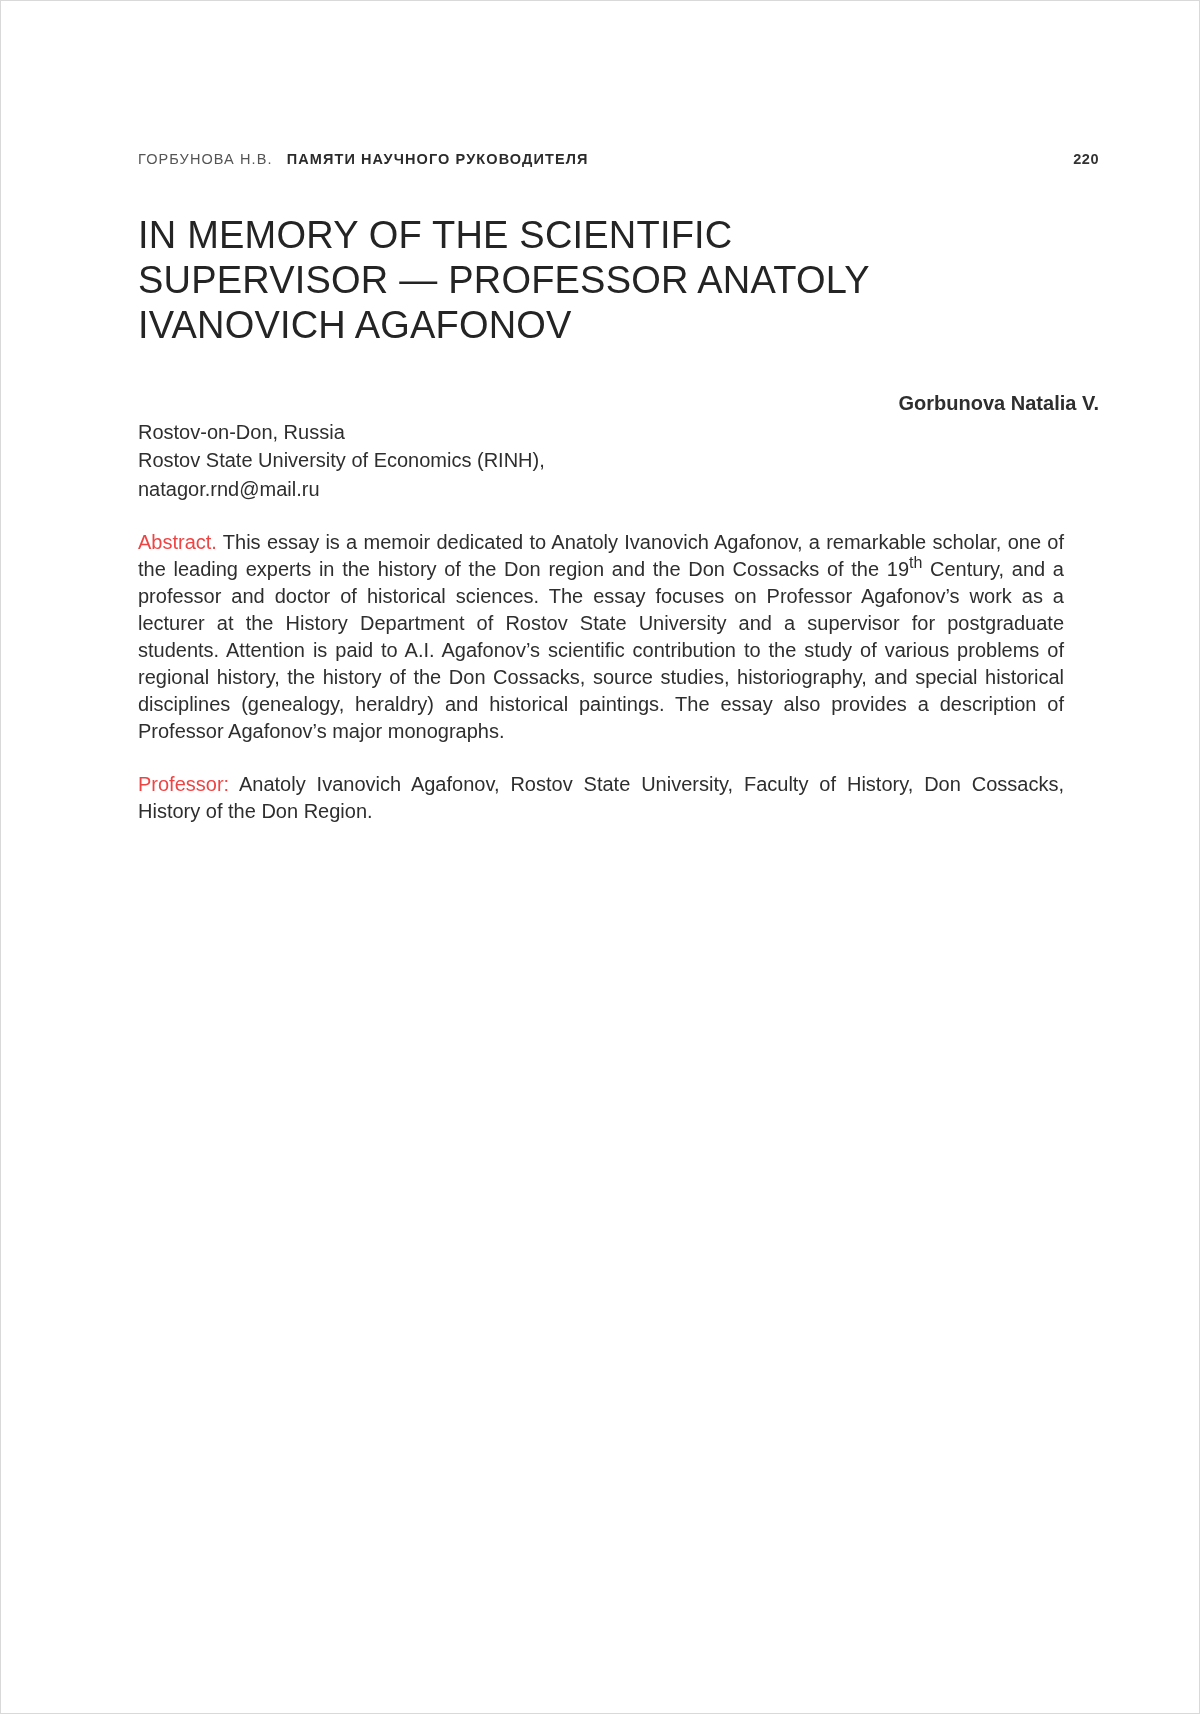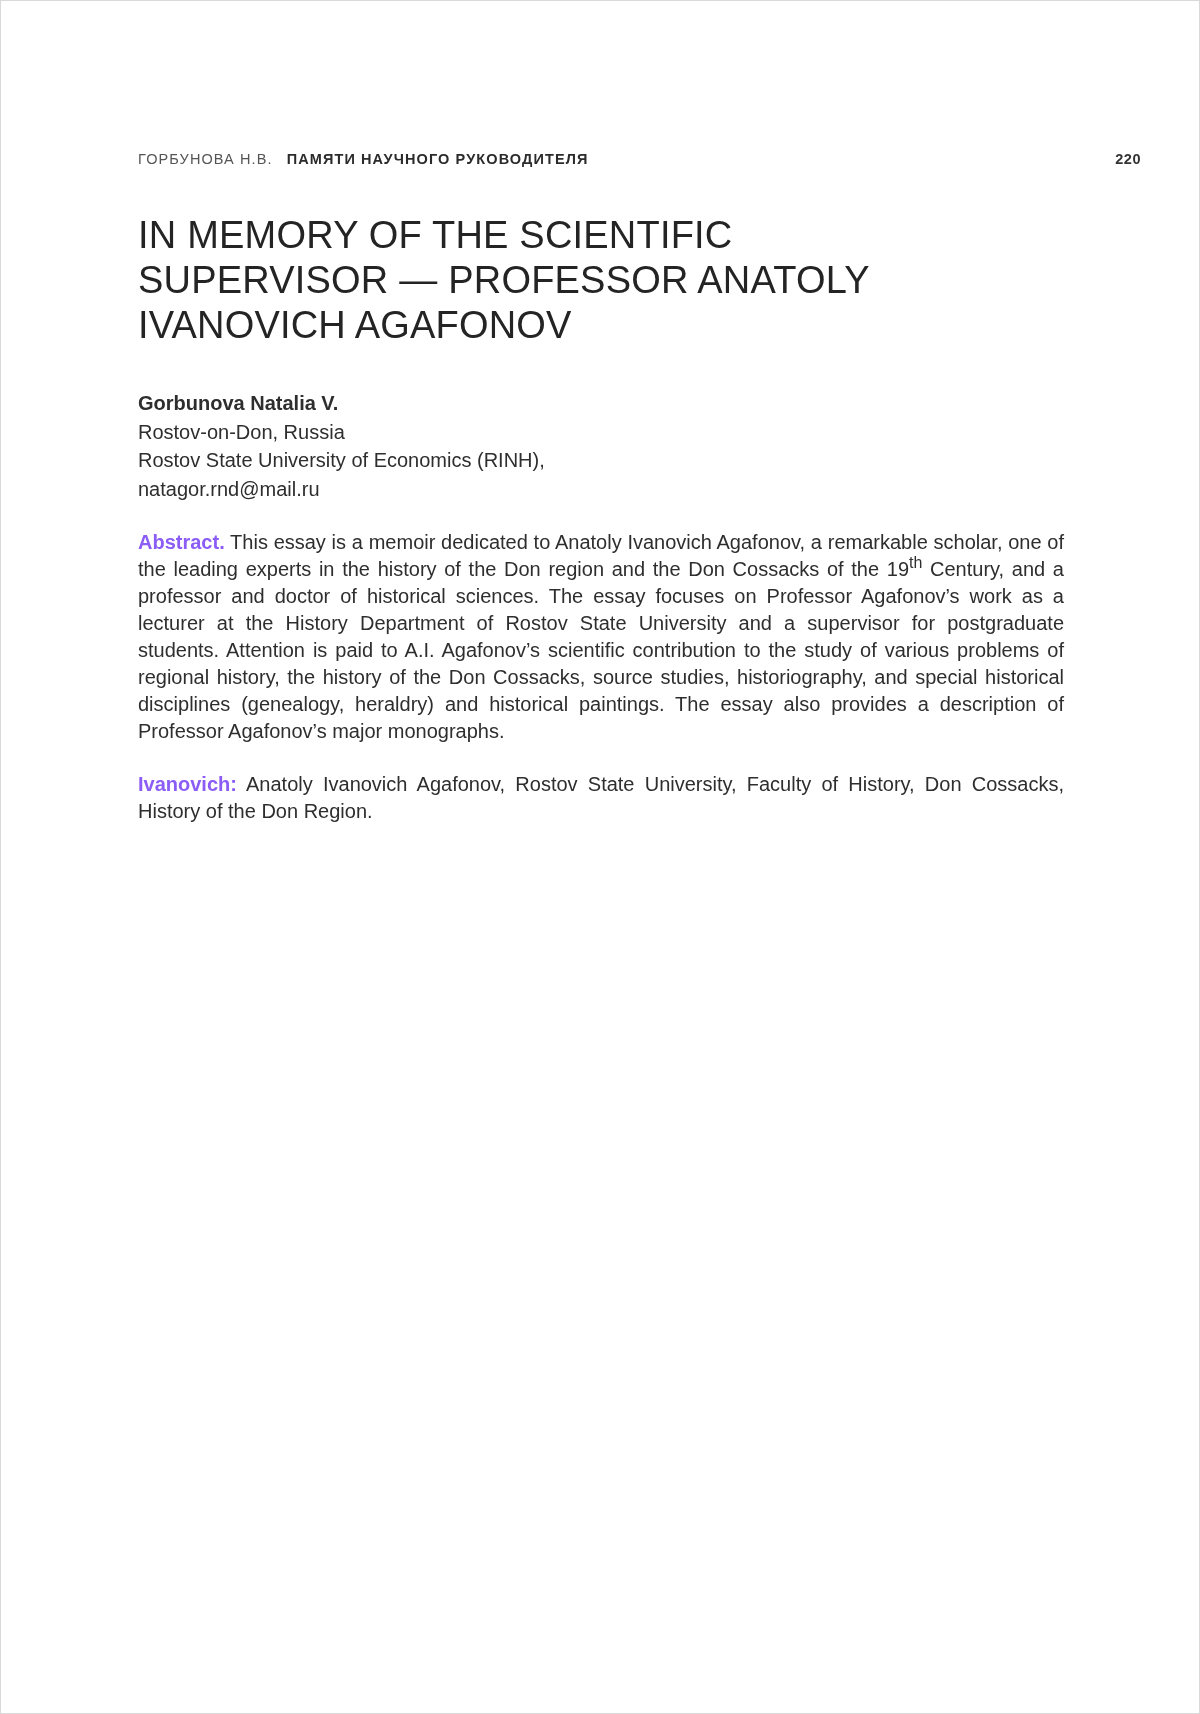--- a/index.html
+++ b/index.html
@@ -10,21 +10,21 @@
     color: #2e2e2e;
   }
 
   .page {
     position: relative;
     width: 1200px;
     height: 1714px;
     margin: 0 auto;
     background: #ffffff;
     border: 1px solid #d9d9d9;
-    padding: 150px 58px 0 137px;
+    padding: 150px 100px 0 137px;
   }
 
   
   .running-head {
     display: flex;
     justify-content: space-between;
     align-items: baseline;
     width: 100%;
     font-size: 14.5px;
     letter-spacing: 1.1px;
@@ -56,32 +56,32 @@
     color: #242424;
   }
 
   
   .author-block {
     margin-top: 42px;
     font-size: 20px;
     line-height: 28.5px;
     color: #2e2e2e;
   }
-  .author-name { font-weight: 700; }
+  .author-name { font-weight: 700; text-align: right; }
 
   
   .abstract, .keywords {
     margin-top: 26px;
     max-width: 926px;
     font-size: 20px;
     line-height: 27px;
     text-align: justify;
     color: #2e2e2e;
   }
-  .abstract strong, .keywords strong { font-weight: 700; color: #8b5cf6; }
+  .abstract strong, .keywords strong { font-weight: 400; color: #ef4444; }
   sup {
     font-size: 16px;
     vertical-align: super;
     line-height: 0;
   }
 </style>
 </head>
 <body>
 
 <div class="page">
@@ -97,15 +97,15 @@
 
   <div class="author-block">
     <p class="author-name">Gorbunova Natalia V.</p>
     <p>Rostov-on-Don, Russia</p>
     <p>Rostov State University of Economics (RINH),</p>
     <p>natagor.rnd@mail.ru</p>
   </div>
 
   <p class="abstract"><strong>Abstract.</strong><span> This essay is a memoir dedicated to Anatoly Ivanovich Agafonov, a remarkable scholar, one of the leading experts in the history of the Don region and the Don Cossacks of the 19</span><sup>th</sup><span> Century, and a professor and doctor of historical sciences. The essay focuses on Professor Agafonov’s work as a lecturer at the History Department of Rostov State University and a supervisor for postgraduate students. Attention is paid to A.I. Agafonov’s scientific contribution to the study of various problems of regional history, the history of the Don Cossacks, source studies, historiography, and special historical disciplines (genealogy, heraldry) and historical paintings. The essay also provides a description of Professor Agafonov’s major monographs.</span></p>
 
-  <p class="keywords"><strong>Ivanovich:</strong><span> Anatoly Ivanovich Agafonov, Rostov State University, Faculty of History, Don Cossacks, History of the Don Region.</span></p>
+  <p class="keywords"><strong>Professor:</strong><span> Anatoly Ivanovich Agafonov, Rostov State University, Faculty of History, Don Cossacks, History of the Don Region.</span></p>
 
 </div>
 
 </body></html>

